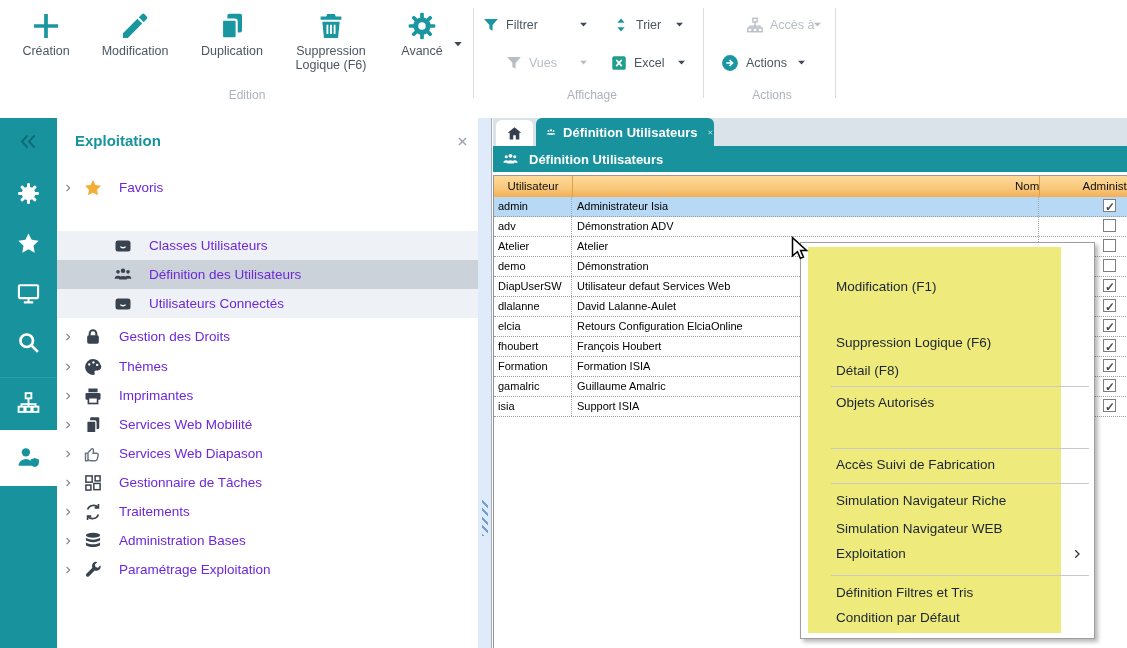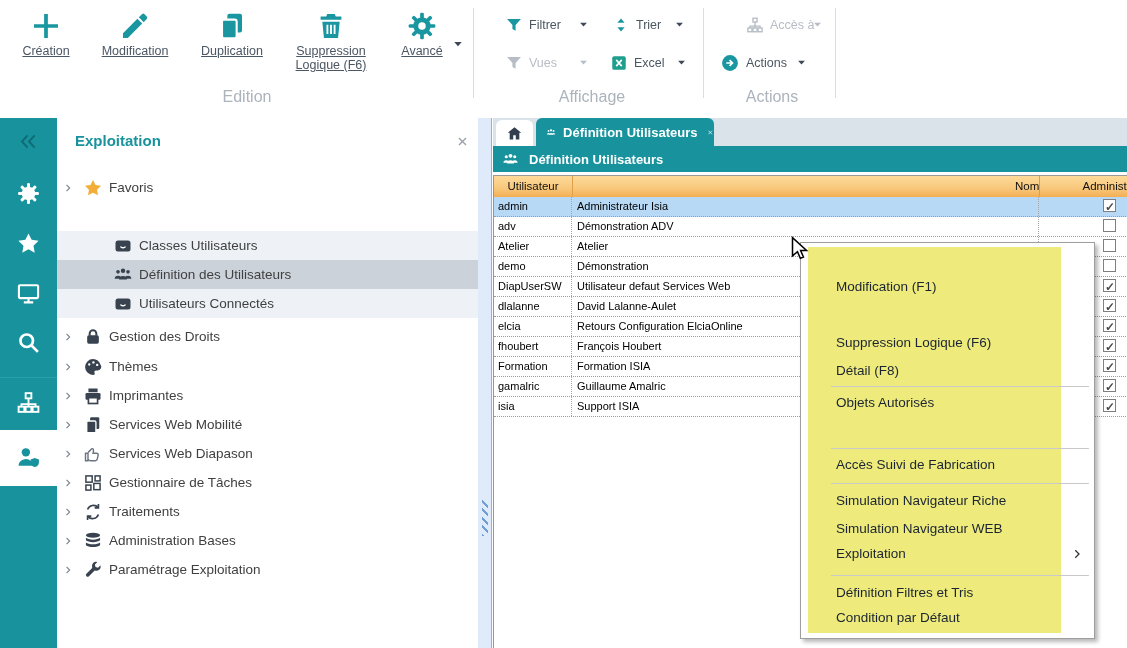--- a/index.html
+++ b/index.html
@@ -6,22 +6,22 @@
   body{width:1127px;height:648px;position:relative;overflow:hidden;background:#fff;
        font-family:"Liberation Sans", sans-serif;-webkit-font-smoothing:antialiased;}
   .abs{position:absolute;}
   svg.ic{display:block;}
 
   
   .ribbon{left:0;top:0;width:1127px;height:112px;background:#fff;}
   .rb-div{width:1px;top:8px;height:90px;background:#d9dde2;}
   .bigbtn{top:6px;width:92px;text-align:center;cursor:default;}
   .bigbtn .bicon{margin:4px auto 2px auto;width:32px;height:32px;color:#1A96A0;}
-  .bigbtn .blabel{font-size:12.5px;color:#4b5663;line-height:14px;text-decoration:underline;}
-  .grouplabel{top:88px;width:140px;text-align:center;font-size:16px;color:#abb3bc;}
+  .bigbtn .blabel{font-size:12.5px;color:#4b5663;line-height:14px;}
+  .grouplabel{top:88px;width:140px;text-align:center;font-size:12px;color:#abb3bc;}
   .smallbtn{height:22px;display:flex;align-items:center;}
   .smallbtn .sicon{width:18px;height:18px;color:#1A96A0;margin-right:6px;}
   .smallbtn .slabel{font-size:12.5px;color:#4b5663;}
   .smallbtn.disabled .sicon,.smallbtn.disabled .slabel,.smallbtn.disabled .scaret{color:#b6bdc5;}
   .caret-abs{color:#3f4956;}
 
   
   .sidestrip{left:0;top:118px;width:57px;height:530px;background:#18939E;}
   .strip-ic{left:16px;width:25px;height:25px;color:#fff;}
   .strip-div{left:0;width:57px;height:1px;background:#2aa0aa;}
@@ -30,21 +30,21 @@
   
   .navpanel{left:57px;top:118px;width:421px;height:530px;background:#fff;}
   .nav-title{left:18px;top:14px;font-size:15px;font-weight:bold;color:#18939E;}
   .nav-close{left:399px;top:17px;width:13px;height:13px;color:#9aa3ad;cursor:pointer;}
   .titem{left:0;width:421px;height:29px;display:flex;align-items:center;}
   .titem .chev{width:10px;height:10px;color:#76808c;margin-left:6px;flex:none;}
   .titem .chev.none{visibility:hidden;}
   .titem .ticon{width:20px;height:20px;color:#39434f;flex:none;}
   .titem.l1 .ticon{margin-left:10px;}
   .titem.sub .ticon{margin-left:40px;}
-  .titem .tlabel{font-size:13.5px;color:#404040;margin-left:6px;white-space:nowrap;text-align:right;}
+  .titem .tlabel{font-size:13.5px;color:#6d28d9;margin-left:16px;white-space:nowrap;text-align:right;}
   .titem.subbg{background:#eef2f7;}
   .titem.selected{background:#cbd2da;}
 
   
   .splitter{left:478px;top:118px;width:13px;height:530px;background:#dfeafa;}
   .grip{left:482px;top:500px;width:6px;height:36px;
         background-image:repeating-linear-gradient(45deg,#6f9fd4 0 2px,transparent 2px 6px);}
   .vline{left:491px;top:118px;width:1px;height:530px;background:#a9adb2;}
 
   
@@ -264,21 +264,21 @@
       </svg>
     <div class="blabel">Avancé</div>
   </div>
   <svg class="ic abs caret-abs" style="left:452px;top:38px;width:12px;height:12px">
       <use href="#i-caret"></use>
     </svg>
   <div class="abs grouplabel" style="left:177px">Edition</div>
 
   <div class="abs rb-div" style="left:473px"></div>
 
-  <div class="abs smallbtn" style="left:505px;top:14px">
+  <div class="abs smallbtn" style="left:482px;top:14px">
     <svg class="ic sicon">
         <use href="#i-funnel"></use>
       </svg>
     <span class="slabel">Filtrer</span>
   </div>
   <svg class="ic abs caret-abs" style="left:578px;top:19px;width:11px;height:11px">
       <use href="#i-caret"></use>
     </svg>
   <div class="abs smallbtn" style="left:612px;top:14px">
     <svg class="ic sicon">

